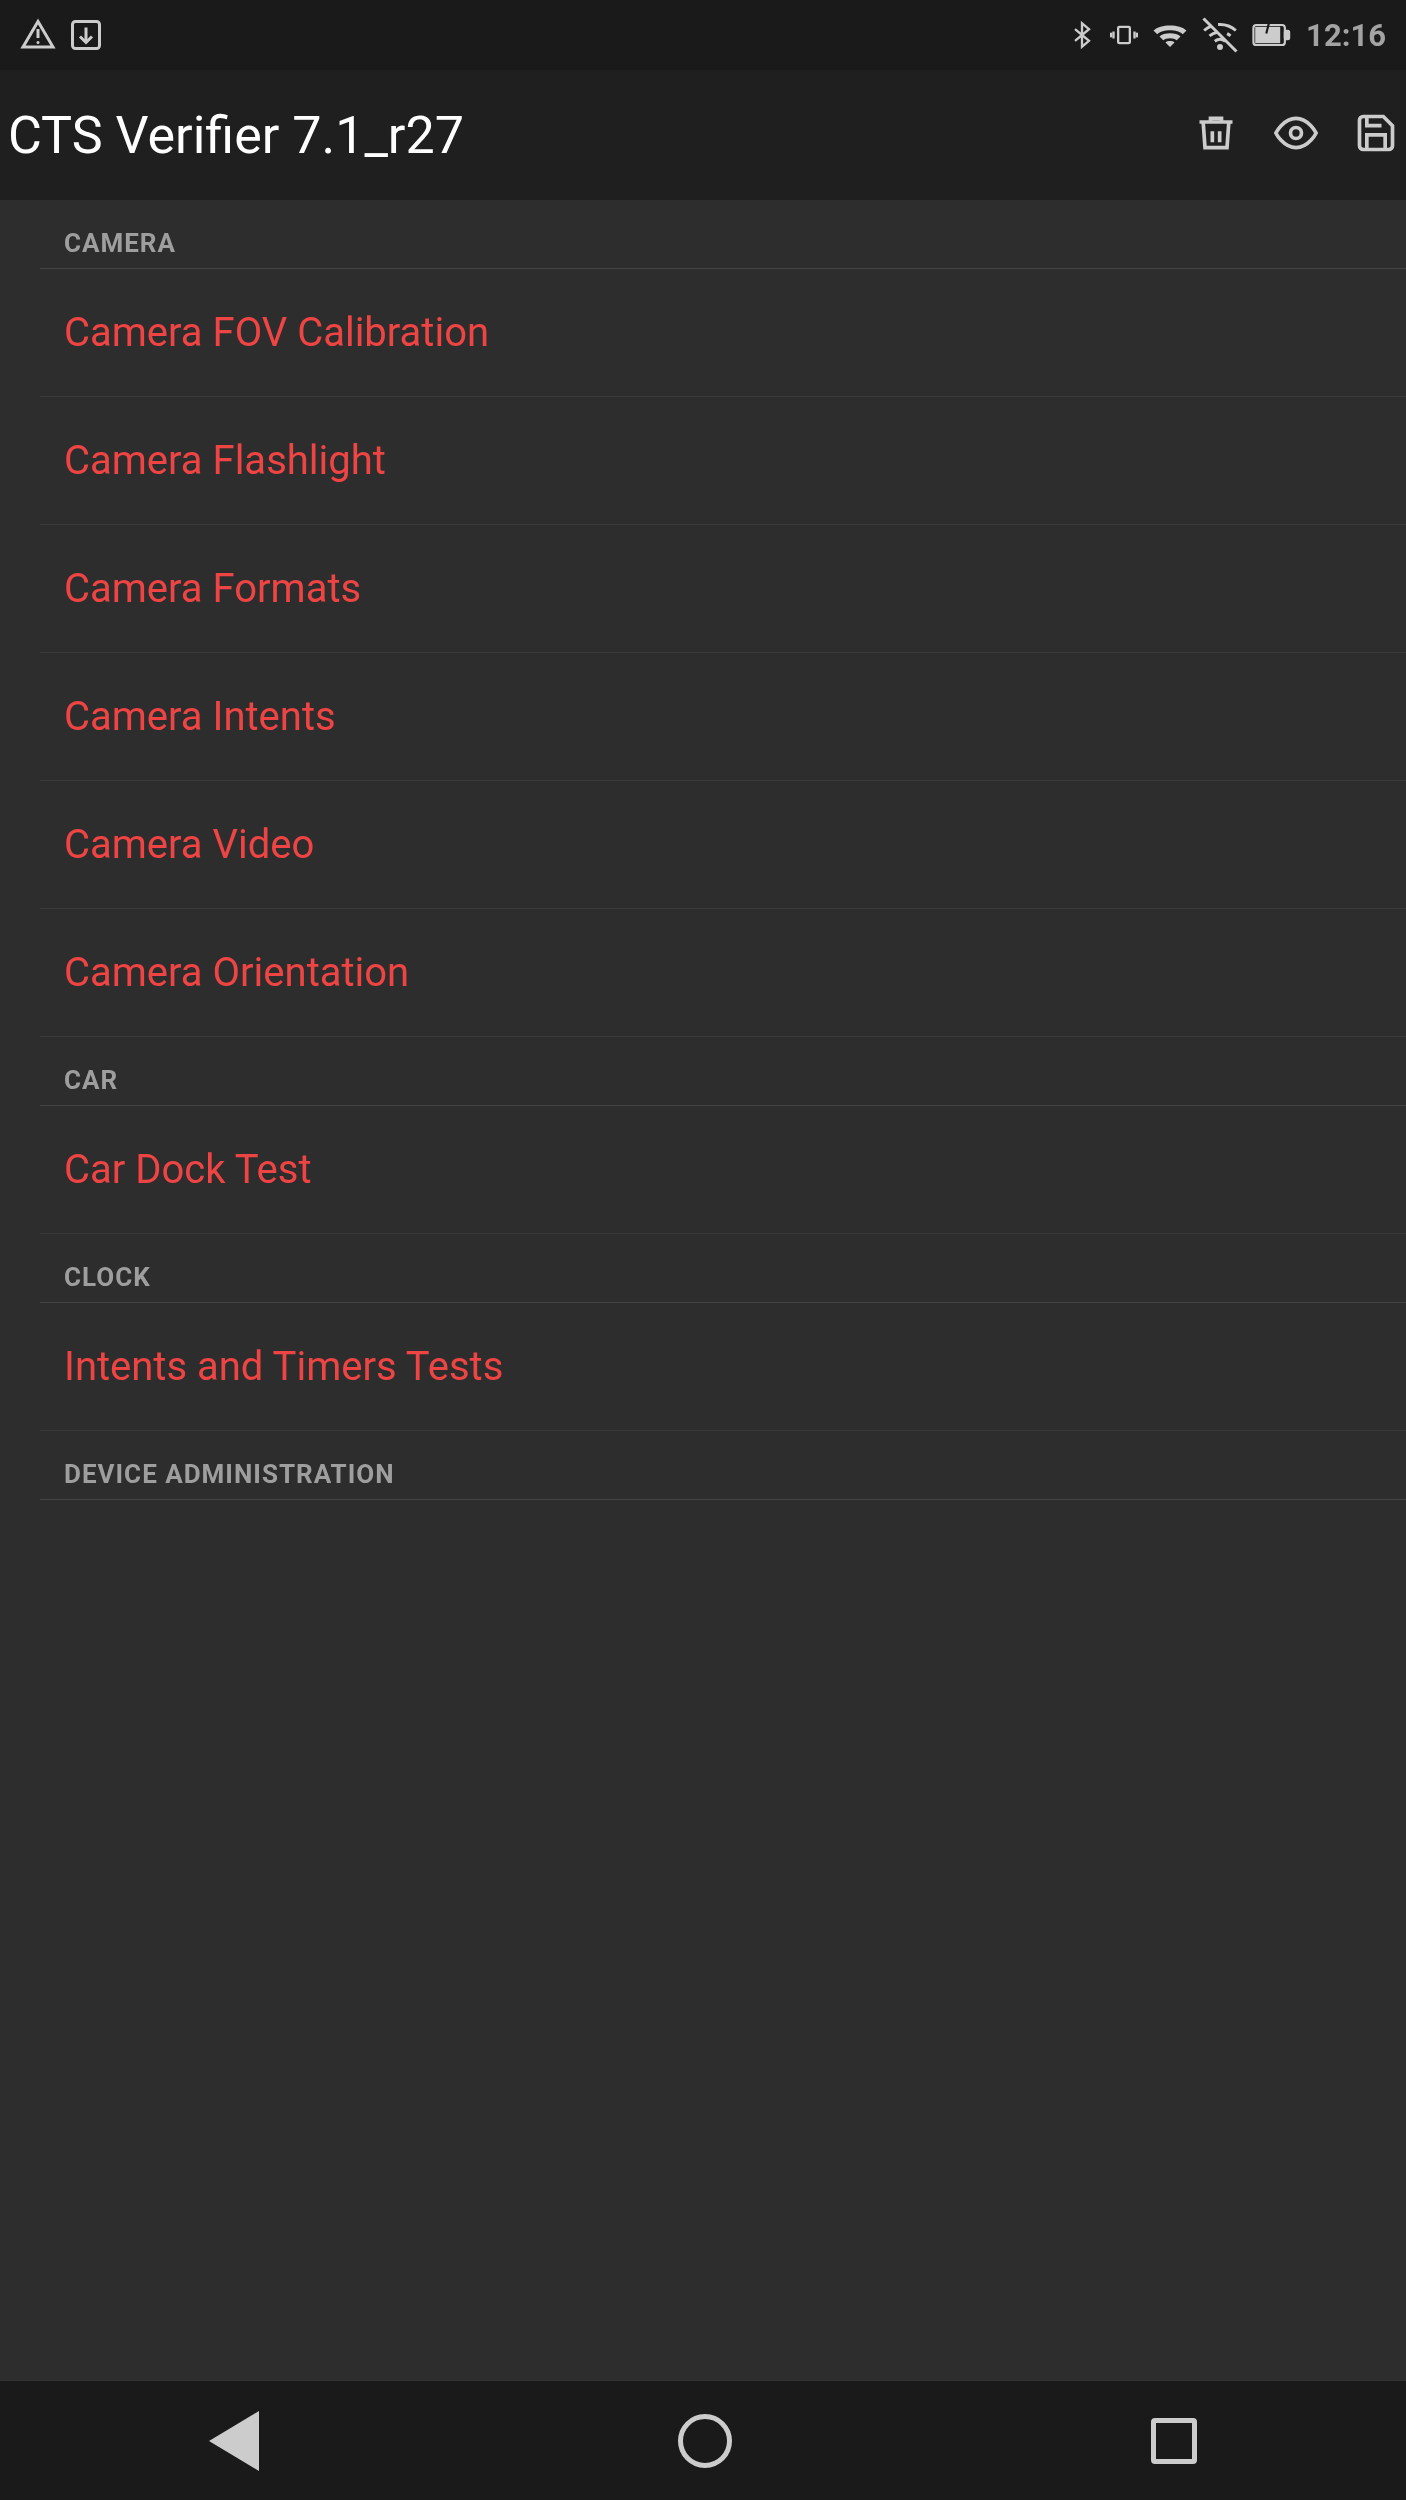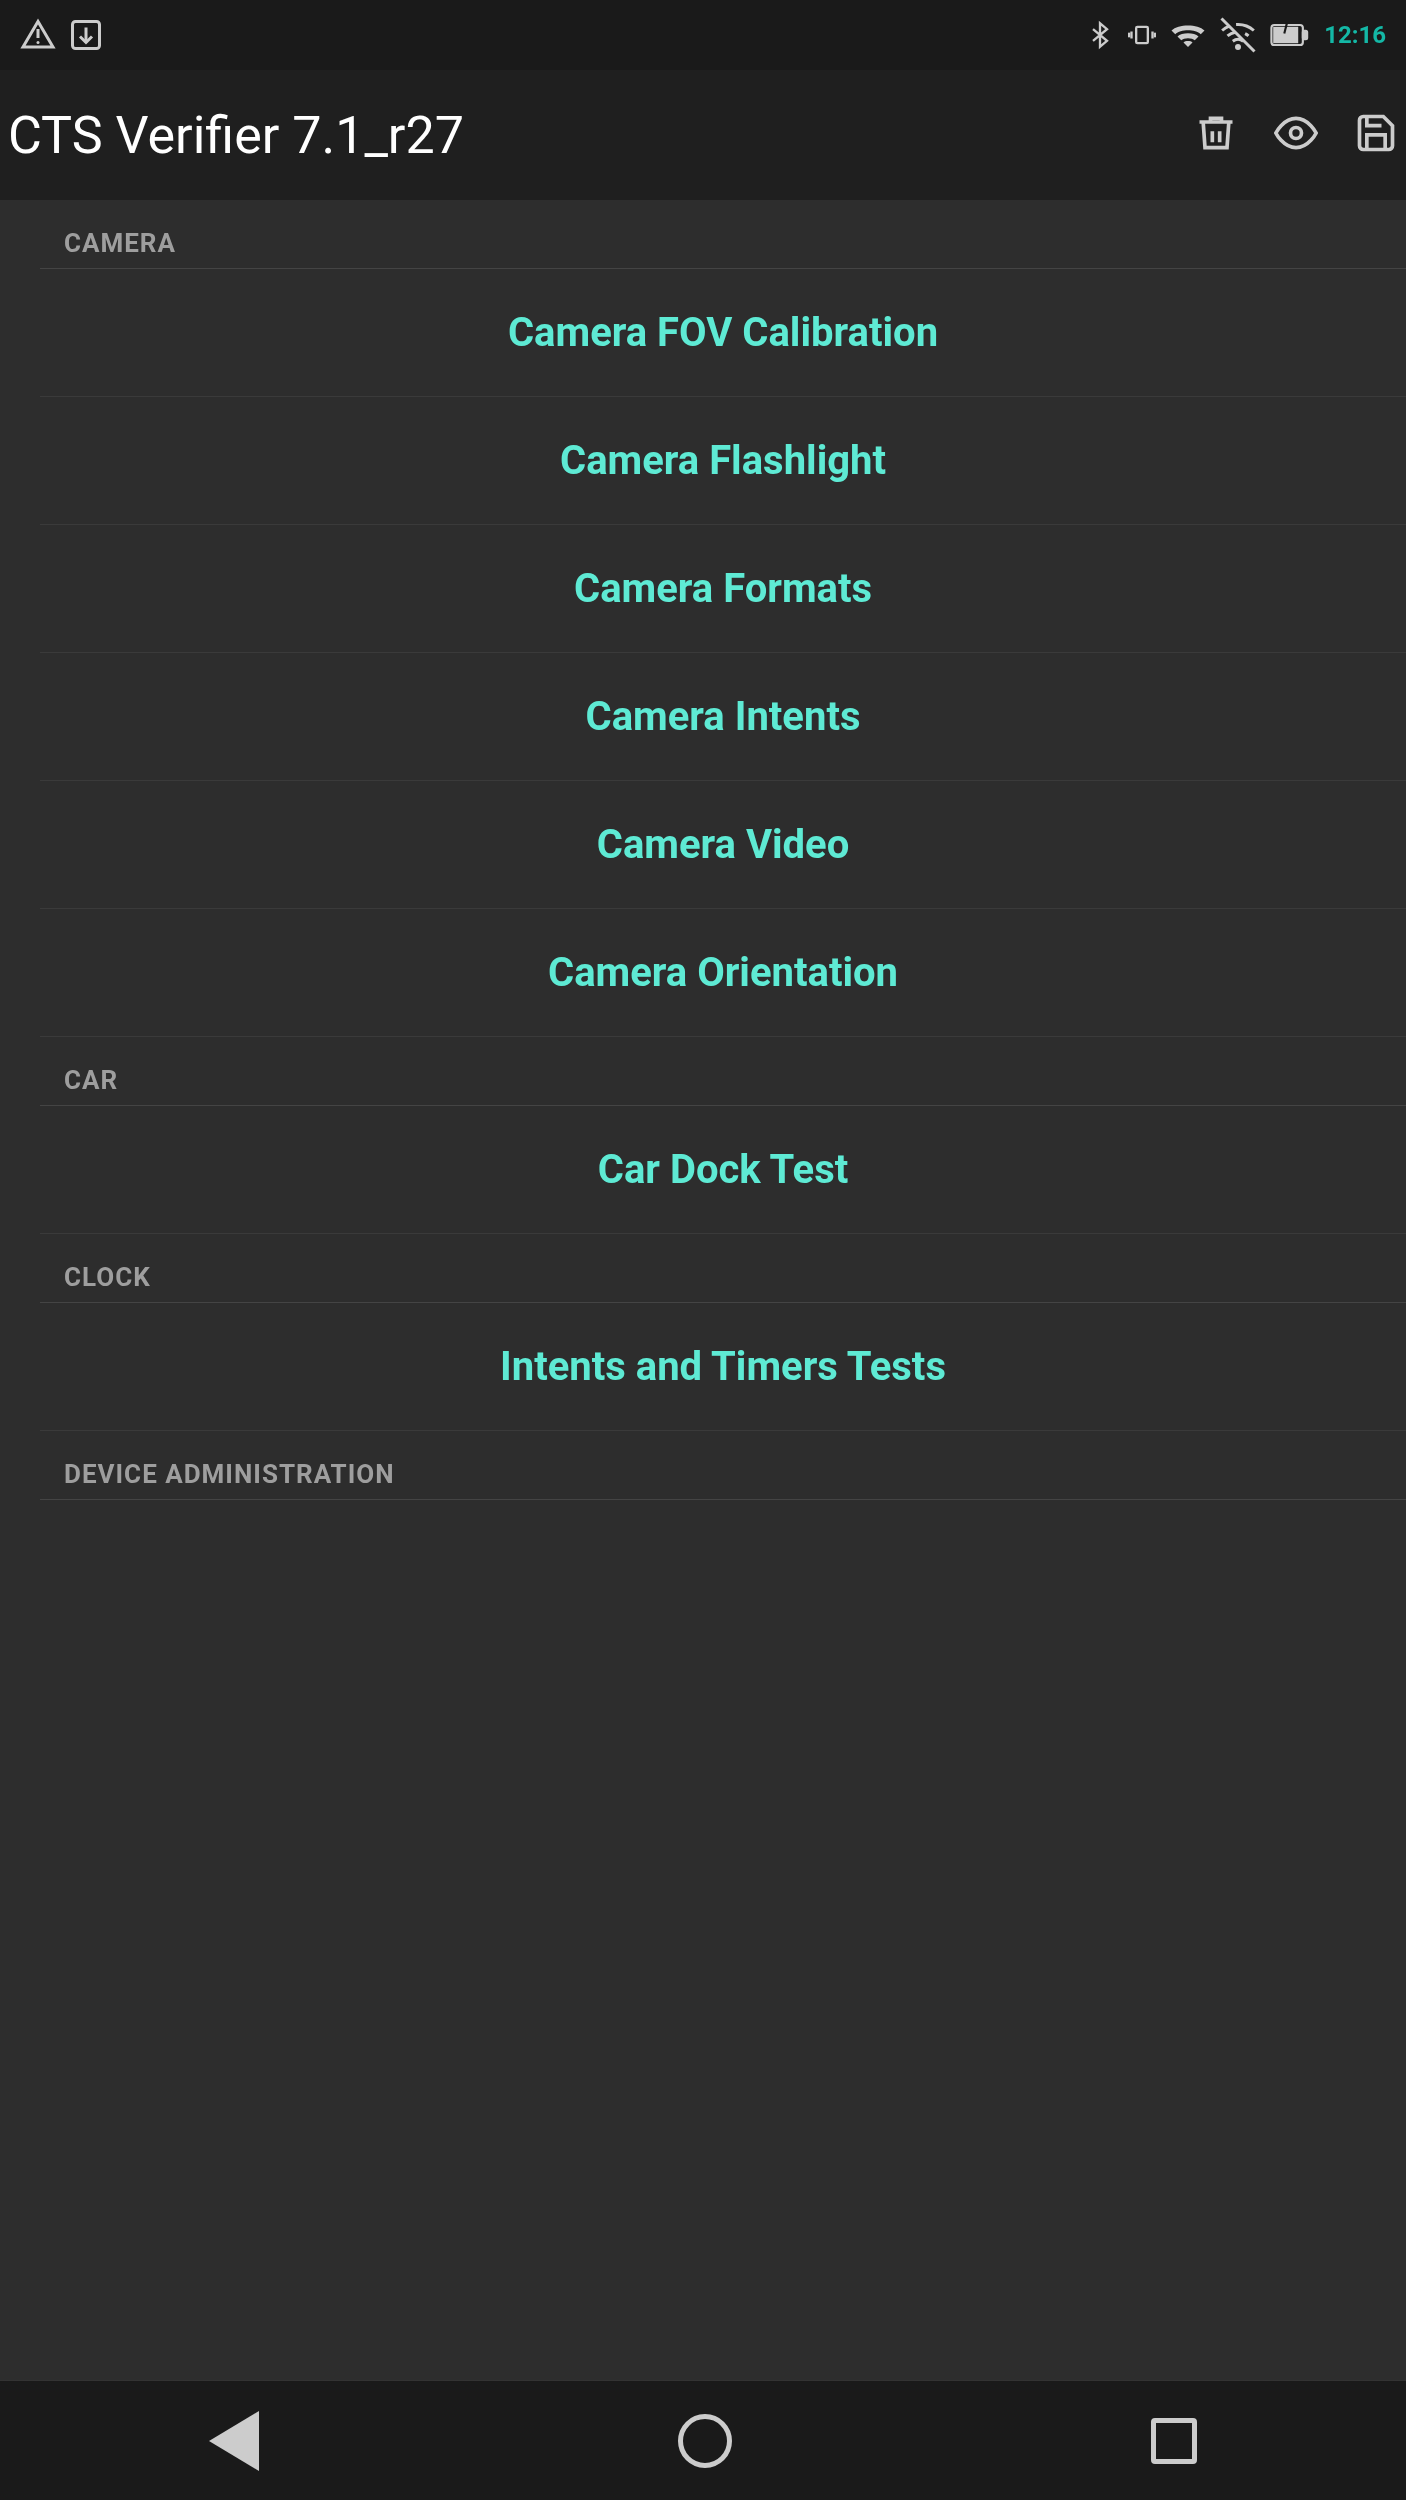--- a/index.html
+++ b/index.html
@@ -36,23 +36,23 @@
 
     .status-bar-right {
       display: flex;
       align-items: center;
       gap: 14px;
       font-size: 28px;
       color: #ffffff;
     }
 
     .status-time {
-      font-size: 24px;
+      font-size: 31px;
       font-weight: bold;
-      color: #14b8a6;
+      color: #a3a3a3;
     }
 
     
     .app-bar {
       background-color: #1f1f1f;
       height: 130px;
       display: flex;
       align-items: center;
       padding: 0 8px;
       justify-content: space-between;
@@ -88,25 +88,24 @@
 
     .divider {
       height: 1px;
       background-color: #444444;
       margin: 0 0;
     }
 
     .list-item {
       padding: 40px 24px;
       font-size: 40px;
-      font-weight: 700;
-      color: #5eead4;
+      font-weight: 400;
+      color: #ef4444;
       cursor: pointer;
       border-bottom: 1px solid #3a3a3a;
-      text-align: center;
     }
 
     
     .bottom-nav {
       background-color: #1a1a1a;
       height: 120px;
       display: flex;
       align-items: center;
       justify-content: space-around;
       border-top: 1px solid #333333;

